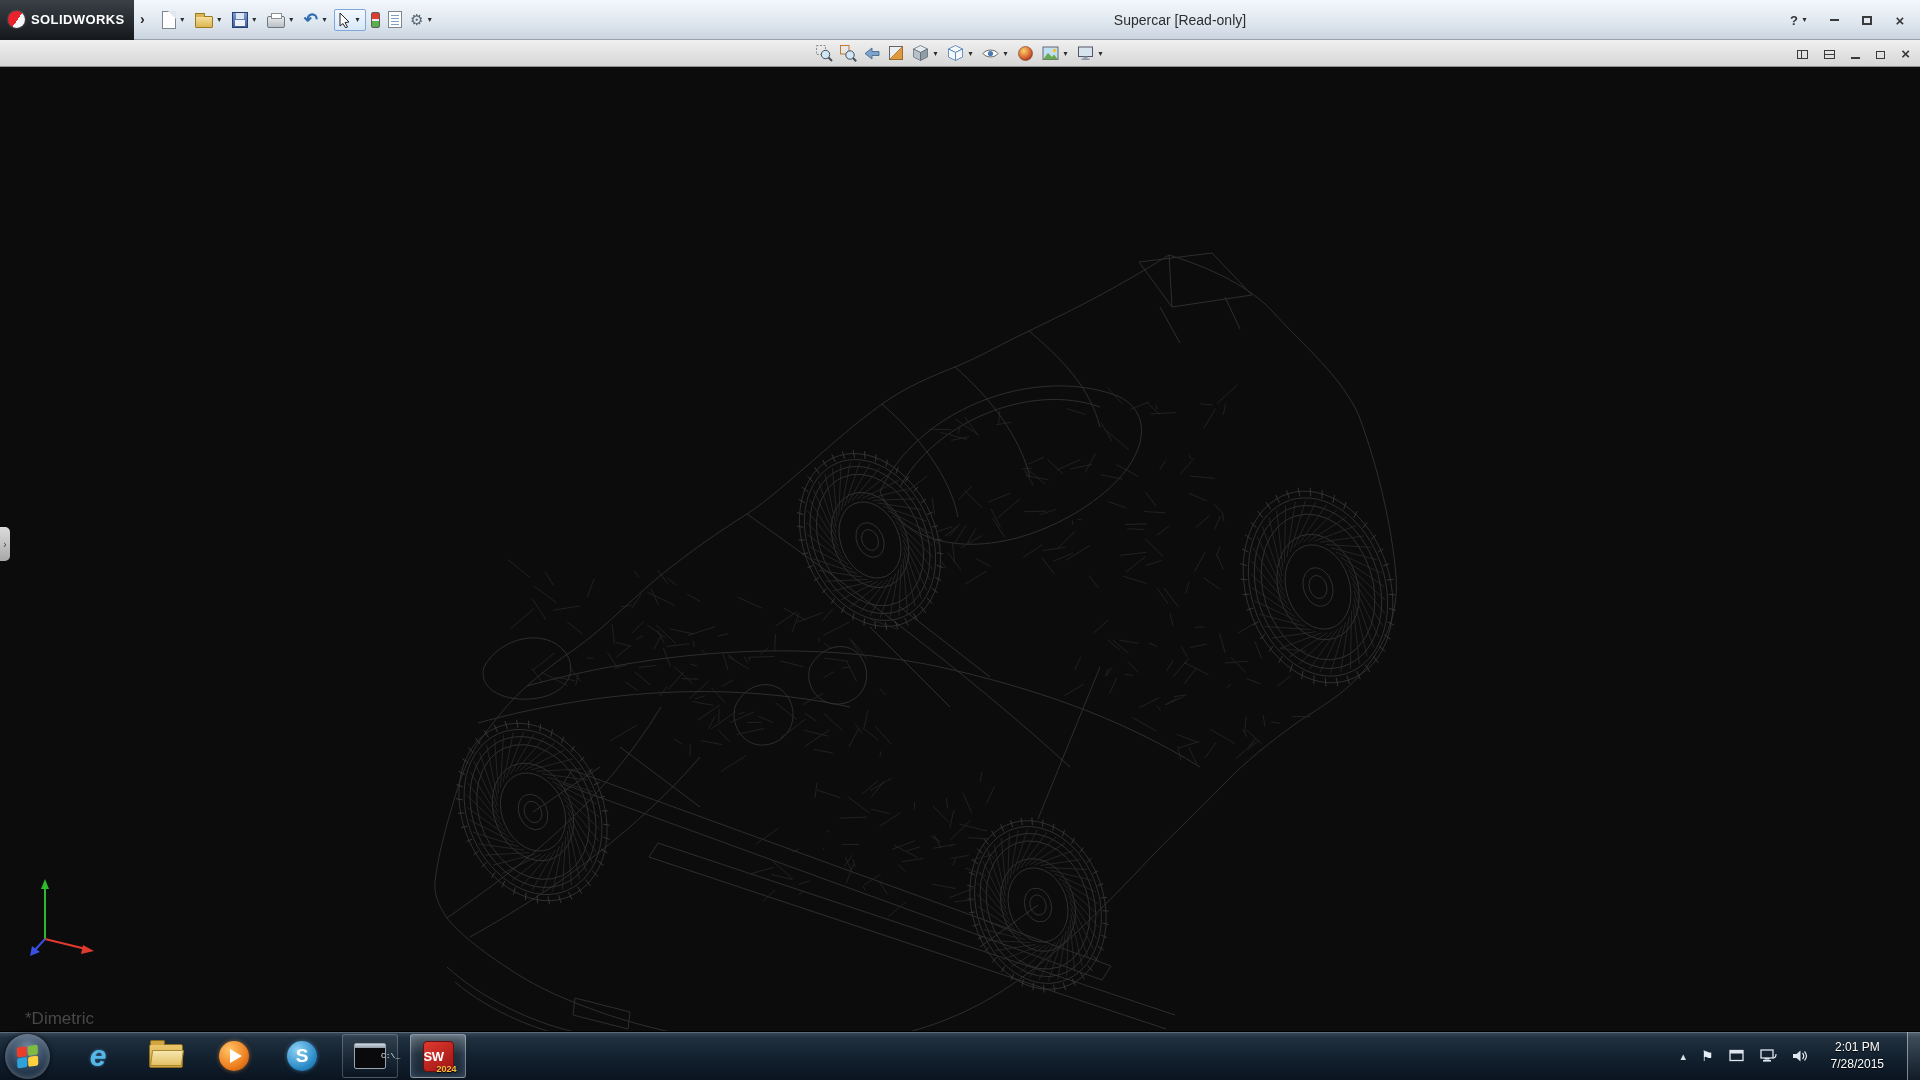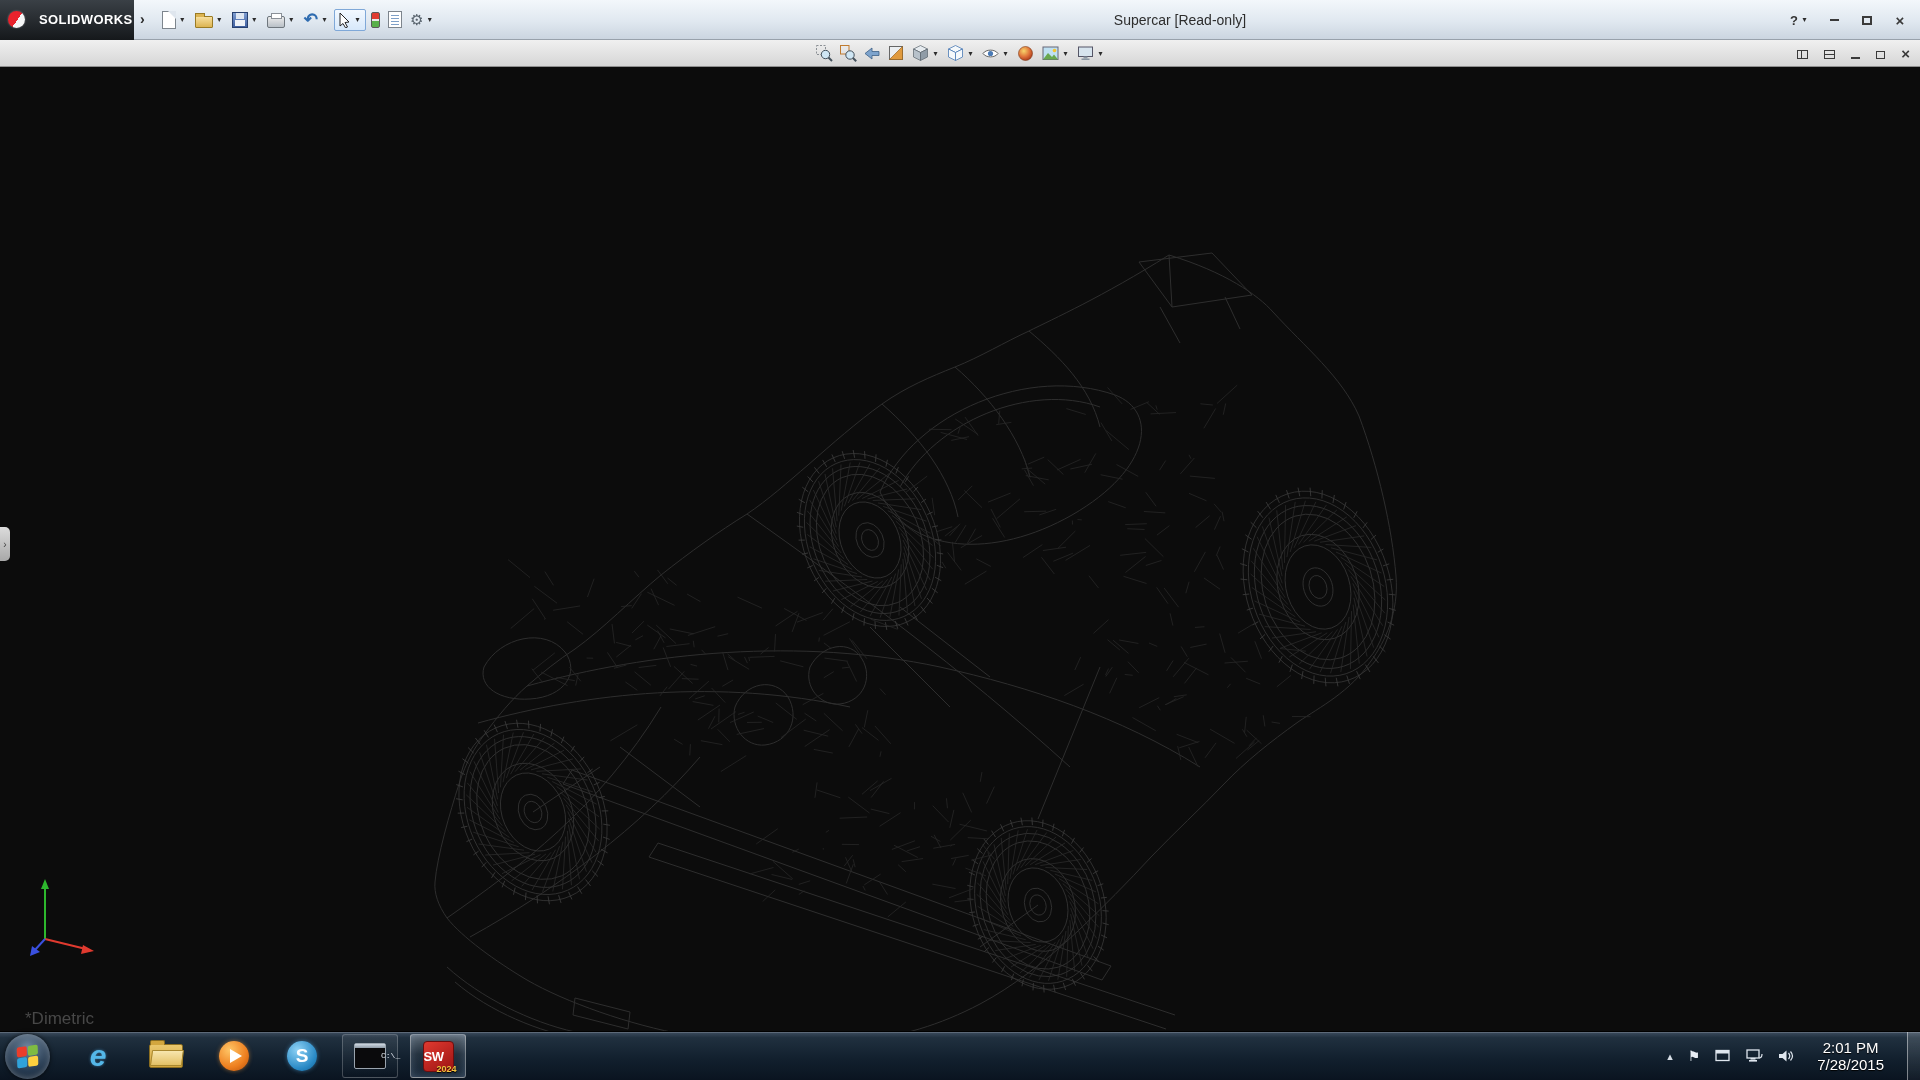--- a/index.html
+++ b/index.html
@@ -6,21 +6,21 @@
   html,body { width:1920px; height:1080px; overflow:hidden; background:#000;
     font-family:"Liberation Sans", sans-serif; cursor:default; }
   .app { position:relative; width:1920px; height:1080px; }
 
   
   .titlebar { position:absolute; top:0; left:0; right:0; height:40px;
     background:linear-gradient(180deg,#f3f7fb 0%,#e0e8f0 55%,#cbd5e0 100%);
     border-bottom:1px solid #98a1ab; display:flex; align-items:center; }
   .logo { height:40px; width:134px; padding:0 8px; flex:0 0 auto;
     background:linear-gradient(180deg,#3a4046,#15181b); color:#fff;
-    display:flex; align-items:center; gap:14px; }
+    display:flex; align-items:center; gap:6px; }
   .dsmark { width:17px; height:17px; border-radius:50%;
     background:linear-gradient(125deg,#e8232d 54%,#f5f6f7 54%);
     box-shadow:0 0 2px rgba(255,255,255,.4); flex:0 0 auto; }
   .logo-text { font-size:13px; font-weight:bold; letter-spacing:.4px; }
   .menu-chevron { font-size:14px; color:#2c2c2c; padding:0 6px 2px 6px; font-weight:bold; }
 
   .tb-icons { display:flex; align-items:center; margin-left:8px; gap:2px; }
   .tb-group { display:flex; align-items:center; gap:2px; padding:2px 3px; border-radius:3px; }
   .caret { font-size:8px; color:#2b2b2b; width:9px; text-align:center; line-height:1; }
   .ic { display:inline-block; position:relative; }
@@ -136,21 +136,21 @@
   .sw-icon { width:31px; height:31px; border-radius:4px; position:relative;
     background:linear-gradient(145deg,#e03a30,#9c1313); border:1px solid #6d0d0d;
     display:flex; align-items:center; justify-content:flex-start; }
   .sw-letters { color:#fff; font-weight:bold; font-size:13px; letter-spacing:-.5px; }
   .sw-badge { position:absolute; right:-4px; bottom:-3px; color:#f2c23e; font-size:9px;
     font-weight:bold; text-shadow:0 1px 1px #000; }
 
   .tray { margin-left:auto; display:flex; align-items:center; gap:15px; height:100%; }
   .tray-chevron { color:#d7dee6; font-size:11px; }
   .tray-flag { color:#e8eef5; font-size:14px; }
-  .clock { text-align:center; color:#fff; font-size:15px; line-height:17px;
+  .clock { text-align:center; color:#fff; font-size:12px; line-height:17px;
     padding:0 8px; text-shadow:0 1px 1px #000; }
   .show-desktop { width:13px; height:49px; border-left:1px solid rgba(255,255,255,.45);
     background:linear-gradient(rgba(255,255,255,.14),rgba(255,255,255,.03)); }
 </style>
 </head>
 <body>
 
 <div class="app">
 
   <div class="titlebar">

